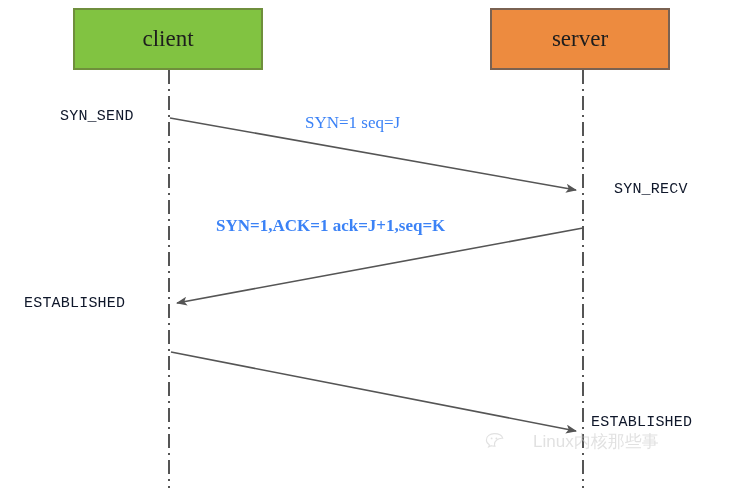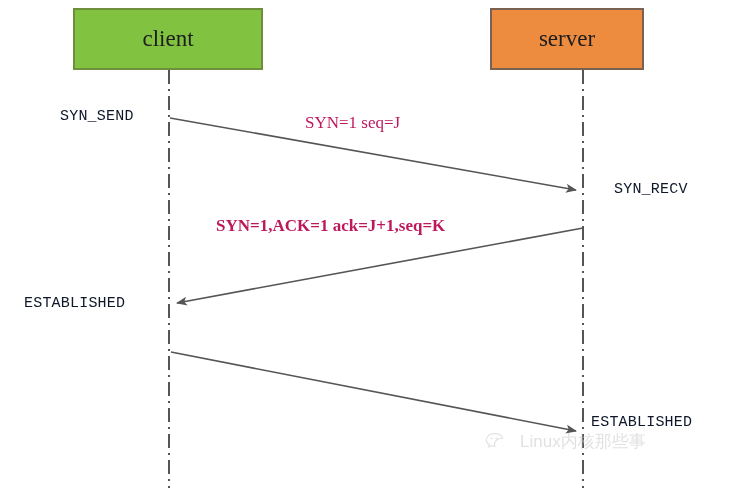--- a/index.html
+++ b/index.html
@@ -39,54 +39,54 @@
     left: 60px;
     top: 8px;
     width: 190px;
     height: 62px;
     background: #81c341;
     border: 2px solid #6f8f3c;
   }
   #server-node {
     left: 477px;
     top: 8px;
-    width: 154px;
+    width: 180px;
     height: 62px;
     background: #ed8b3f;
     border: 2px solid #7a6252;
   }
   .state-label {
     position: absolute;
     font-family: Liberation Mono, monospace;
     font-size: 15px;
     letter-spacing: 0.2px;
     color: #0f172a;
     white-space: nowrap;
   }
   .msg-label {
     position: absolute;
     font-family: "Liberation Serif", serif;
     font-size: 17px;
-    color: #be185d;
+    color: #3b82f6;
     white-space: nowrap;
   }
   #state-syn-send  { left: 47px;  top: 108px; }
   #state-established-client { left: 11px; top: 295px; }
   #state-syn-recv  { left: 601px; top: 181px; }
   #state-established-server { left: 578px; top: 414px; }
   #msg-syn        { left: 292px; top: 113px; }
   #msg-syn-ack    { left: 203px; top: 216px; font-weight: bold; }
   #msg-ack        { left: 283px; top: 354px; }
   #watermark {
     position: absolute;
     left: 472px;
     top: 430px;
     display: flex;
     align-items: center;
-    gap: 9px;
+    gap: 22px;
     opacity: 0.55;
     pointer-events: none;
   }
   #watermark .wm-text {
     font-family: "Liberation Sans", sans-serif;
     font-size: 17px;
     color: #c9c9c9;
     white-space: nowrap;
   }
 </style>

